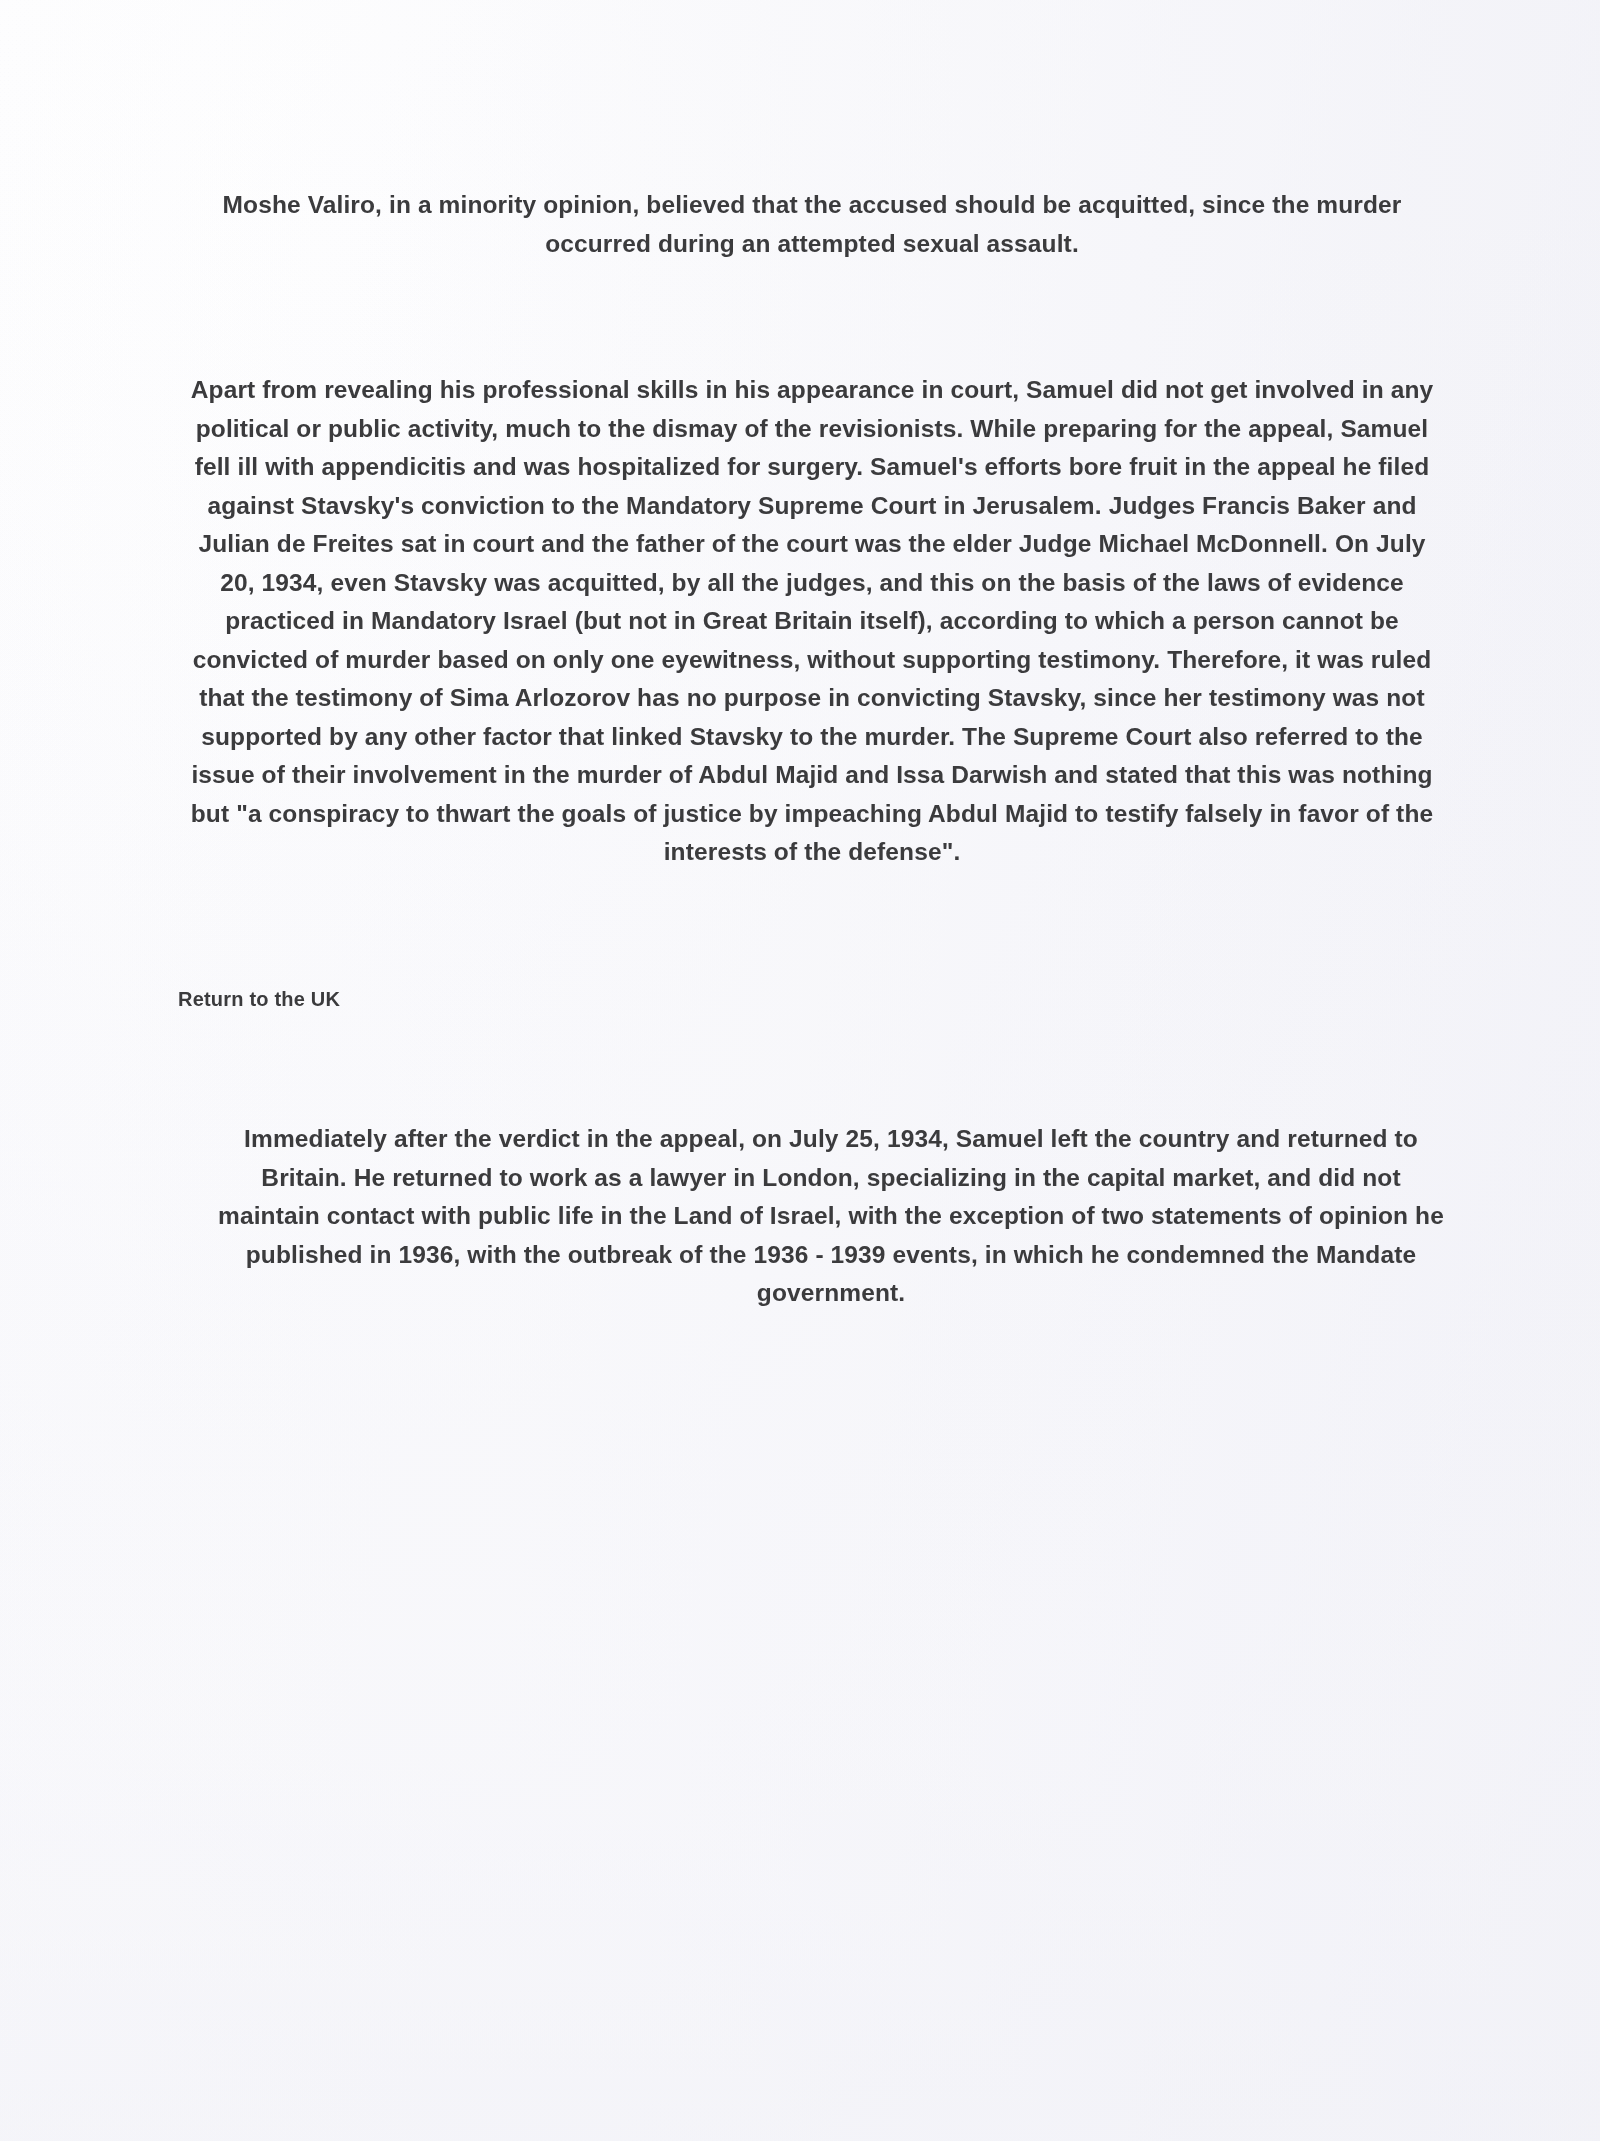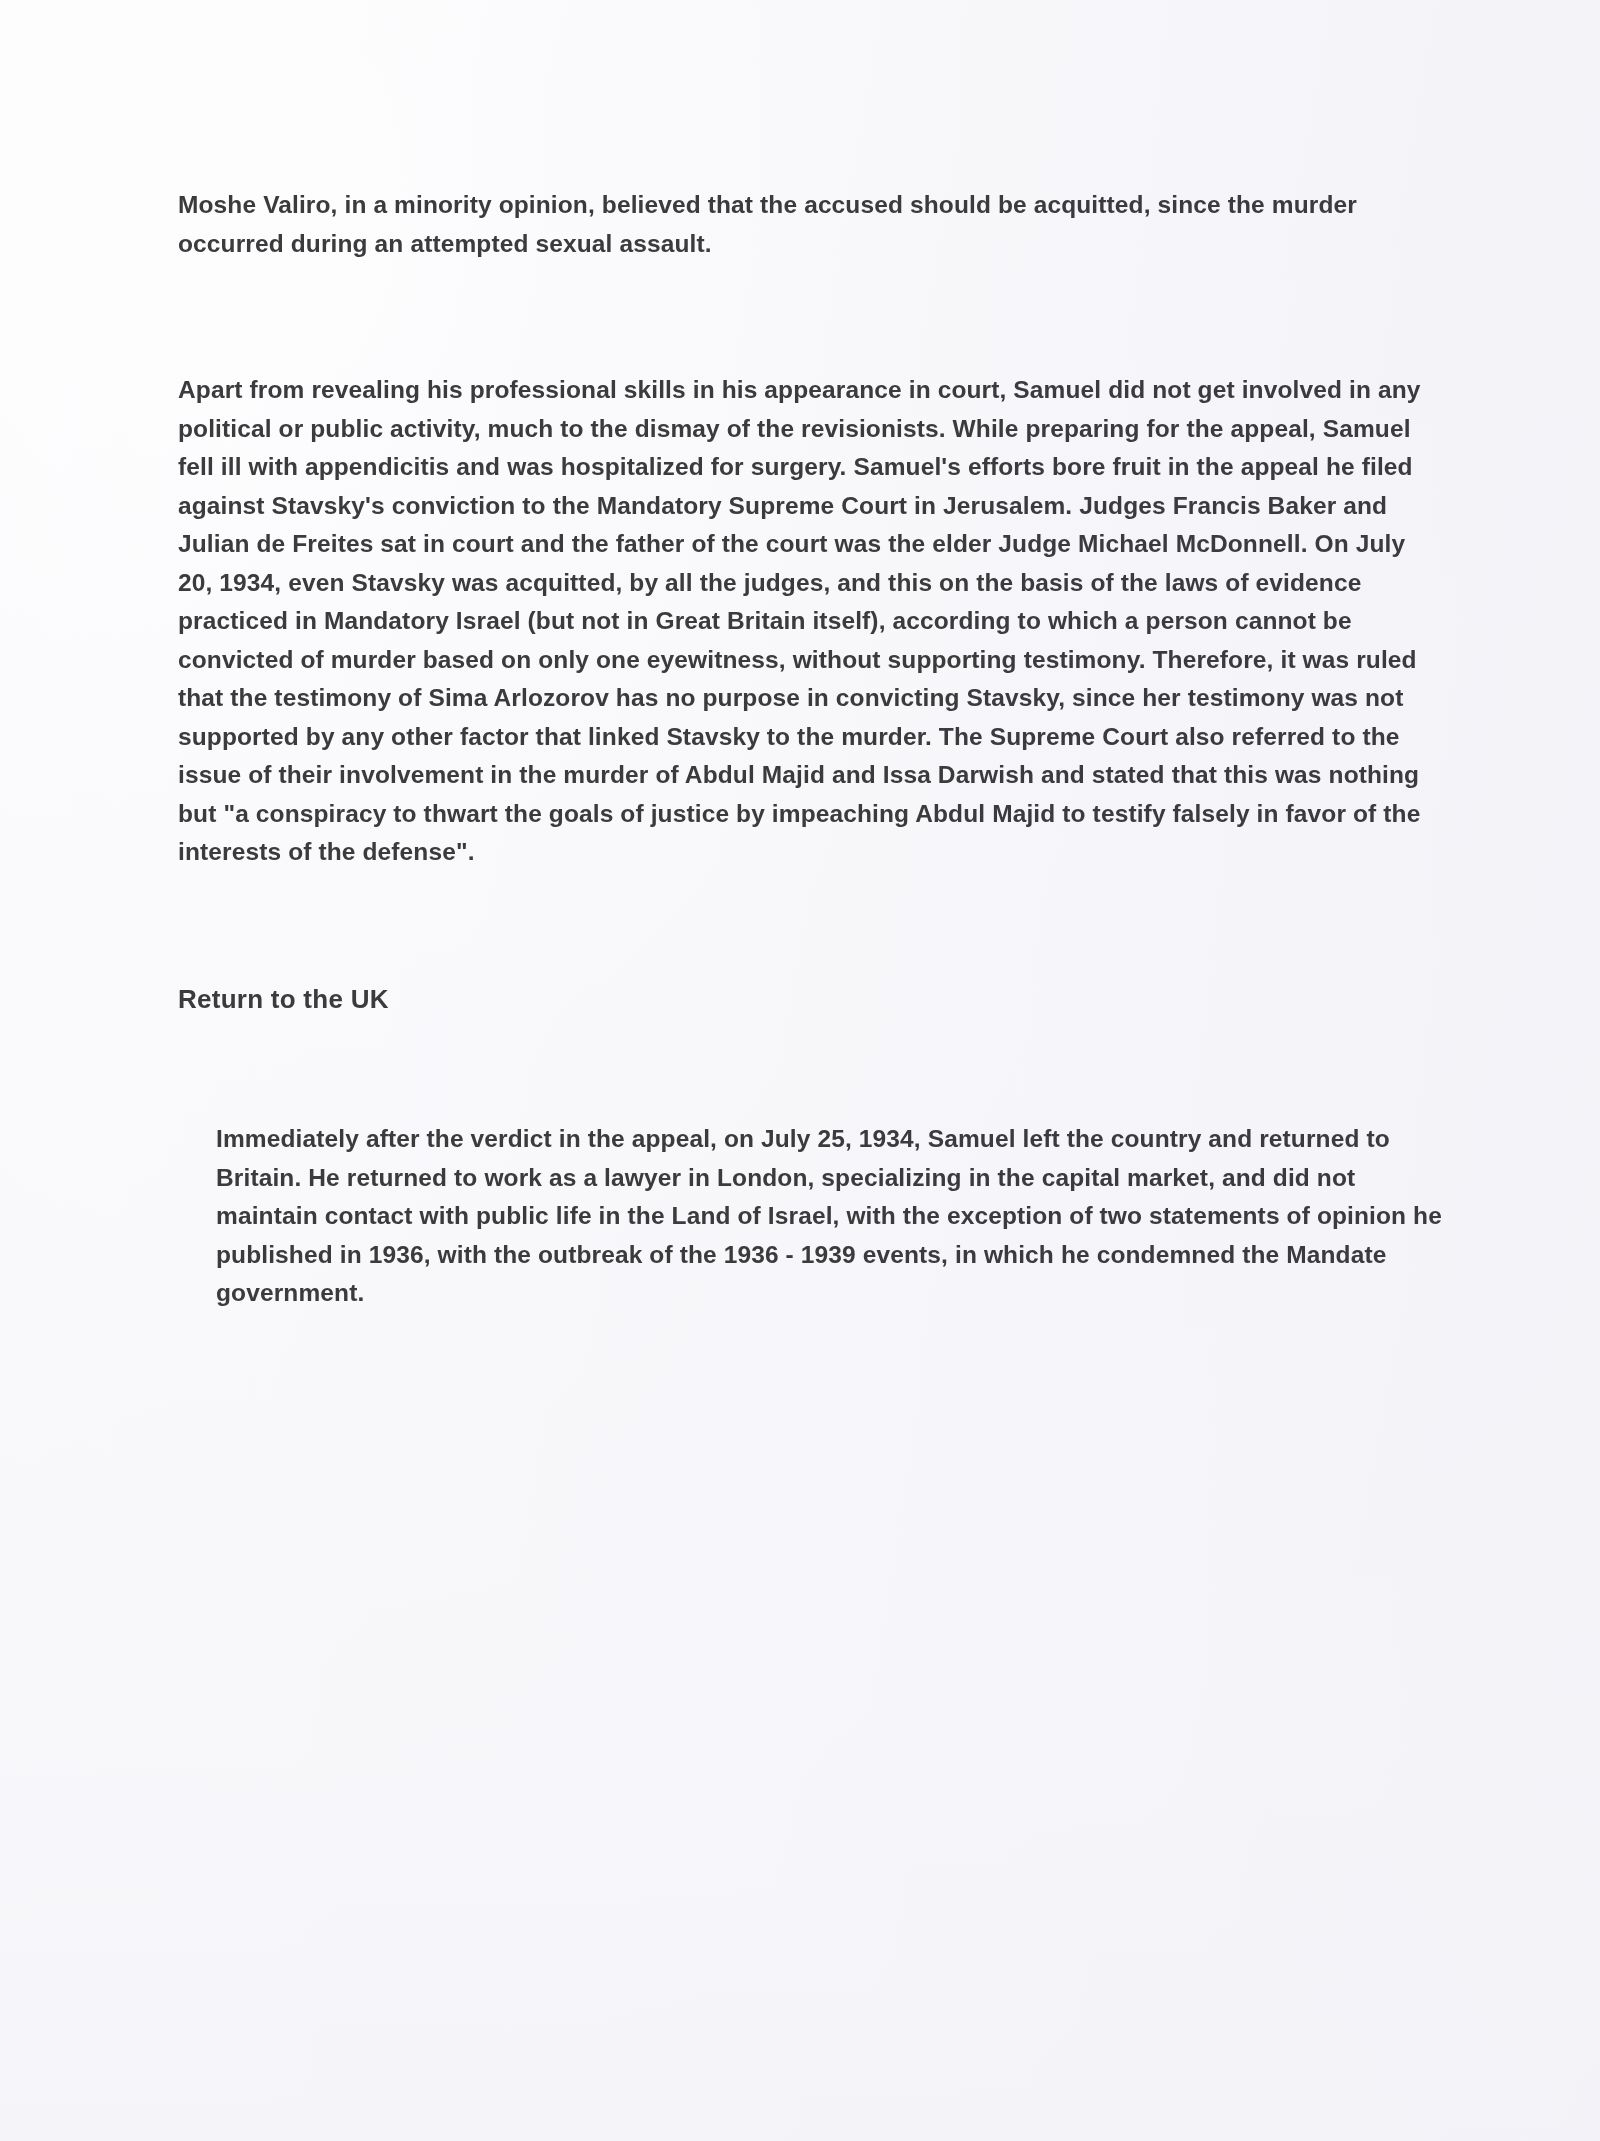--- a/index.html
+++ b/index.html
@@ -49,37 +49,37 @@
     width: 1268px;
     z-index: 2;
   }
 
   .para {
     color: #3b3b3d;
     font-size: 24.5px;
     line-height: 38.5px;
     font-weight: 600;
     letter-spacing: 0.005em;
-    text-align: left;
+    text-align: center;
     margin: 0 0 34px 0;
     -webkit-font-smoothing: antialiased;
   }
 
   .para.spaced-after {
     margin-bottom: 52px;
   }
 
   .para.tight-after {
     margin-bottom: 0;
     margin-left: 38px;
   }
 
   .section-heading {
     color: #3b3b3d;
-    font-size: 26px;
+    font-size: 20px;
     line-height: 38.5px;
     font-weight: 700;
     letter-spacing: 0.01em;
     margin: 0 0 52px 0;
   }
 
   .gap-lg { height: 56px; }
   .gap-md { height: 50px; }
 </style>
 </head>

